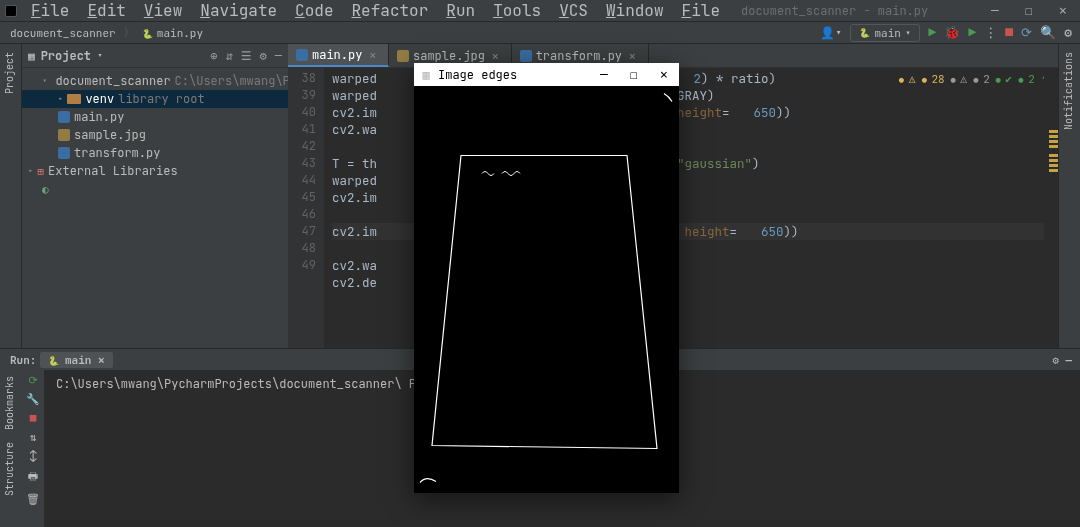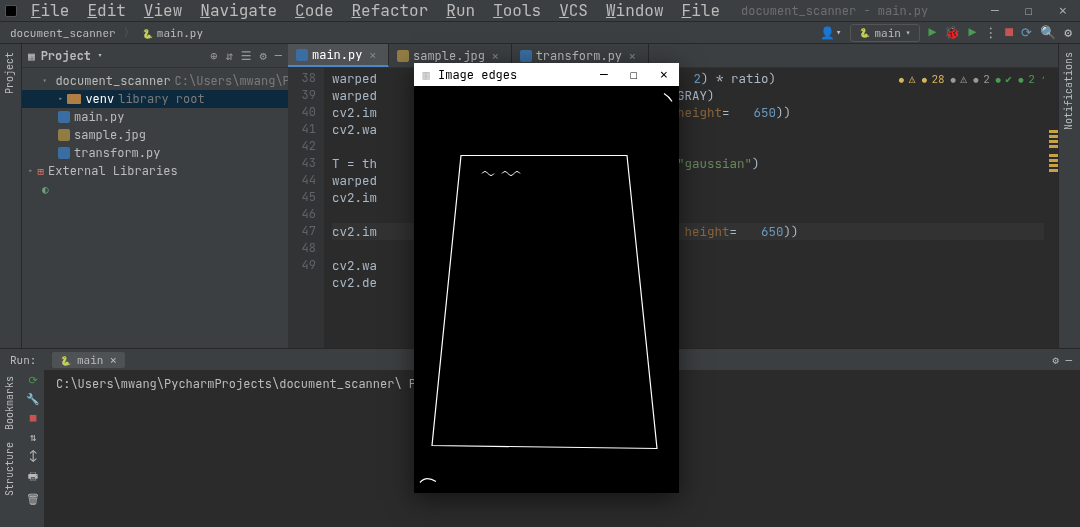--- a/index.html
+++ b/index.html
@@ -83,21 +83,21 @@
   .popup { position:absolute; top:63px; left:414px; width:265px; height:430px; background:#fff; box-shadow:0 6px 25px rgba(0,0,0,0.55); display:flex; flex-direction:column;}
   .popup-title { height:26px; background:#fff; display:flex; align-items:center; font-family:"Segoe UI",sans-serif; font-size:12px;}
   .popup-title .picon { width:24px; text-align:center;}
   .popup-title .plab { flex:1; color:#000000;}
   .popup-title .wc { width:30px; text-align:center; color:#000; font-size:13px;}
   .popup-body { flex:1; background:#000; position:relative;}
   .popup-body svg { width:100%; height:100%;}
   
   
   .run { position:absolute; bottom:0; left:0; right:0; height:179px; display:flex; flex-direction:column;}
-  .run-hdr { height:22px; background:#3c3f41; display:flex; align-items:center; padding-left:10px; gap:16px; border-top:1px solid #282828;}
+  .run-hdr { height:22px; background:#3c3f41; display:flex; align-items:center; padding-left:10px; gap:4px; border-top:1px solid #282828;font-weight:bold;}
   .run-hdr .lbl { font-size:11px;}
   .run-hdr .cfg { background:#4e5254; padding:1px 8px; border-radius:2px; font-size:11px;}
   .run-hdr .cfg::before { content:"🐍 "; font-size:9px;}
   .run-hdr .gear { margin-left:auto; margin-right:8px; color:#bbb;}
   .run-body { flex:1; display:flex; background:#2b2b2b;}
   .run-gutter { width:22px; background:#3c3f41; display:flex; flex-direction:column; align-items:center; gap:5px; padding-top:3px;}
   .run-gutter span { font-size:11px;}
   .console { flex:1; padding:6px 12px; font-size:12px; color:#bbb; font-family:monospace; }
   .vgutter-run-l { width:22px; background:#3c3f41;}
   .vgutter-run-l .tab { writing-mode:vertical-rl; transform:rotate(180deg); font-size:10px; padding:6px 3px;}

